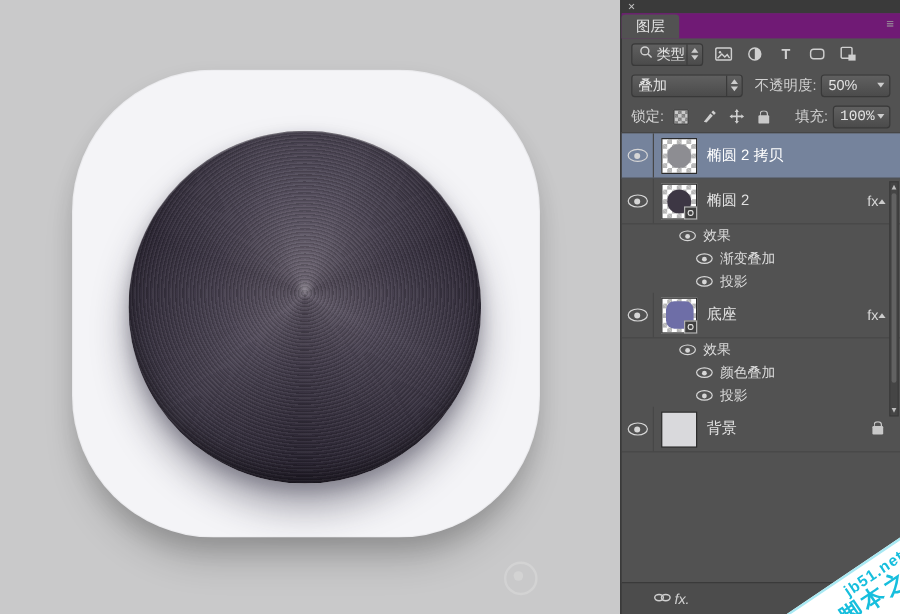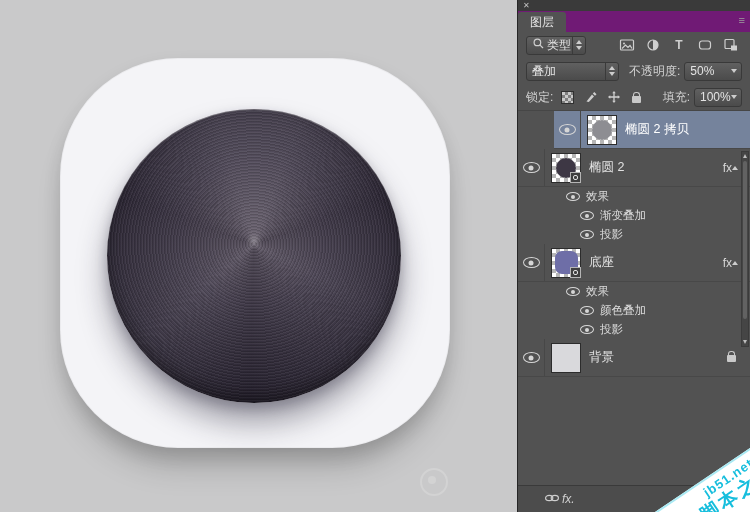--- a/index.html
+++ b/index.html
@@ -29,21 +29,21 @@
          background:rgba(255,255,255,0.40);}
   
   .panel{position:absolute;left:517px;top:0;width:233px;height:512px;background:#525252;
          border-left:1px solid #262626;color:#d8d8d8;font-size:12px;box-sizing:border-box;}
   .topbar{height:11px;background:#3a3a3a;display:flex;align-items:center;padding:0 5px;}
   .closex{font-size:8px;line-height:8px;color:#c2c2c2;cursor:default;}
   .tabbar{height:21px;background:#701a75;display:flex;align-items:flex-end;position:relative;}
   .tab{height:20px;line-height:20px;background:#525252;color:#e4e4e4;padding:0 12px;
        border-radius:3px 3px 0 0;font-size:12px;}
   .panelmenu{position:absolute;right:6px;top:3px;color:#9f9f9f;font-size:11px;letter-spacing:-1px;}
-  .ctlrow{position:relative;height:26px;display:flex;align-items:center;padding:0 8px;box-sizing:border-box;justify-content:space-between;}
+  .ctlrow{position:relative;height:26px;display:flex;align-items:center;padding:0 8px;box-sizing:border-box;}
   .lbl{color:#d2d2d2;font-size:12px;white-space:nowrap;}
   .combo{display:flex;align-items:center;height:19px;background:linear-gradient(#606060,#4b4b4b);
          border:1px solid #393939;border-radius:3px;color:#e3e3e3;font-size:12px;
          padding:0 0 0 5px;box-sizing:border-box;}
   .combo .ctext{white-space:nowrap;}
   .spin{margin-left:auto;display:flex;flex-direction:column;align-items:center;justify-content:center;
         gap:2px;padding:0 3px;border-left:1px solid #3a3a3a;height:100%;}
   .tri-up{width:0;height:0;border-left:3px solid transparent;border-right:3px solid transparent;
           border-bottom:4px solid #cdcdcd;}
   .tri-dn{width:0;height:0;border-left:3px solid transparent;border-right:3px solid transparent;
@@ -61,21 +61,21 @@
                        linear-gradient(45deg,#7f7f7f 25%,transparent 25%,transparent 75%,#7f7f7f 75%);
       background-size:6px 6px;background-position:0 0,3px 3px;}
   .padlock{position:relative;width:9px;height:7px;background:#c9c9c9;border-radius:1px;display:inline-block;margin-top:4px;}
   .padlock::before{content:'';position:absolute;left:1px;top:-4px;width:7px;height:5px;box-sizing:border-box;
       border:1.5px solid #c9c9c9;border-bottom:none;border-radius:3px 3px 0 0;}
   
   .llist{position:absolute;left:0;top:110px;bottom:26px;right:0;background:#525252;
          border-top:1px solid #464646;overflow:hidden;}
   .lrow{display:flex;align-items:center;box-sizing:border-box;position:relative;}
   .lrow.layer{height:38px;border-bottom:1px solid #484848;}
-  .lrow.selected{background:#75839c;margin-left:36px;}
+  .lrow.selected{background:#75839c;}
   .lrow.selected .lname{color:#ffffff;}
   .eyecell{width:26px;height:100%;display:flex;align-items:center;justify-content:center;
            border-right:1px solid #474747;flex:0 0 26px;}
   .eye{position:relative;width:15px;height:9px;border:1px solid #d6d6d6;border-radius:50%;}
   .eye::after{content:'';position:absolute;left:50%;top:50%;transform:translate(-50%,-50%);
               width:5px;height:5px;border-radius:50%;background:#d6d6d6;}
   .eye.sm{width:12px;height:7px;}
   .eye.sm::after{width:4px;height:4px;}
   .thumb{position:relative;width:28px;height:28px;margin-left:6px;border:1px solid #2c2c2c;
          display:flex;align-items:center;justify-content:center;flex:0 0 28px;}
@@ -219,21 +219,21 @@
         <div class="lockbtn">
           <svg width="14" height="14" viewBox="0 0 15 15">
               <path class="fl" d="M7.5 1 L9.4 3.5 H8.2 V6.8 H11.5 V5.6 L14 7.5 L11.5 9.4 V8.2 H8.2 V11.5 H9.4 L7.5 14 L5.6 11.5 H6.8 V8.2 H3.5 V9.4 L1 7.5 L3.5 5.6 V6.8 H6.8 V3.5 H5.6 Z"></path>
             </svg>
         </div>
         <div class="lockbtn">
             <span class="padlock"></span>
           </div>
       </div>
       <span class="lbl" style="margin-left:auto;">填充:</span>
-      <div class="combo" style="width:48px;margin-left:4px;">
+      <div class="combo" style="width:48px;margin-left:4px;font-family:Liberation Mono, monospace;">
         <span class="ctext">100%</span>
         <span class="dd"></span>
       </div>
     </div>
 
     <div class="llist">
 
       <div class="lrow layer selected">
         <div class="eyecell">
             <span class="eye"></span>

